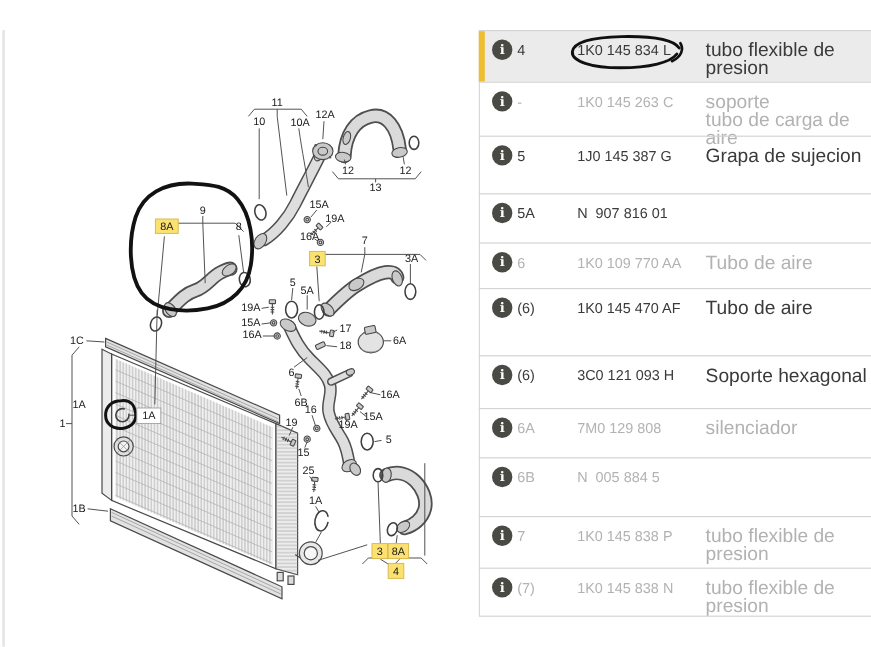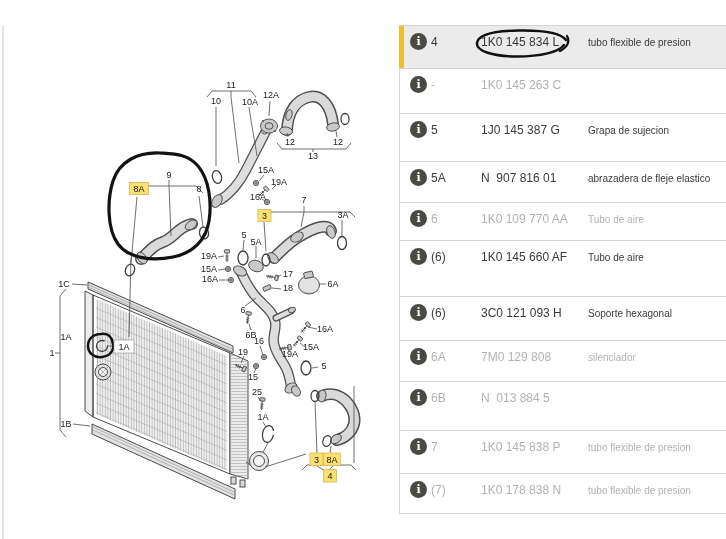--- a/index.html
+++ b/index.html
@@ -12,21 +12,21 @@
   .row{position:absolute;left:0;width:327px;border-top:1px solid #d4d4d4;
        box-sizing:border-box;color:#3a3a3a;cursor:pointer;}
   .row.gray{color:#b2b2b2;}
   .row.hl{background:#ebebeb;}
   .row.hl::before{content:"";position:absolute;left:0;top:0;width:5px;height:100%;background:#efbe30;}
   .ibtn{position:absolute;left:11px;top:7px;width:17px;height:17px;border-radius:50%;
         background:#4a4a45;color:#fff;font-size:11px;font-weight:bold;text-align:center;
         line-height:17px;font-family:"DejaVu Serif",serif;}
   .pos{position:absolute;left:32px;top:9px;font-size:12px;}
   .part{position:absolute;left:82px;top:9px;font-size:12px;white-space:pre;}
-  .desc{position:absolute;left:189px;top:9px;font-size:10px;line-height:15px;}
+  .desc{position:absolute;left:189px;top:9px;font-size:16px;line-height:15px;}
   .d1,.d2{display:block;}
   .d2.ind{padding-left:8px;}
   .bottom-line{position:absolute;left:0;top:513px;width:327px;height:1px;background:#d4d4d4;}
   .annot{position:absolute;left:0;top:0;pointer-events:none;}
   
   .tube-o{fill:none;stroke:#4f4f4f;stroke-width:12;stroke-linecap:round;}
   .tube-i{fill:none;stroke:#dadada;stroke-width:9;stroke-linecap:round;}
   .pipe-o{fill:none;stroke:#4f4f4f;stroke-width:10.5;stroke-linecap:round;}
   .pipe-i{fill:none;stroke:#dedede;stroke-width:8;stroke-linecap:round;}
   .flange{fill:#c9c9c9;stroke:#474747;stroke-width:0.9;}
@@ -273,56 +273,56 @@
     <span class="desc">
         <span class="d1">tubo flexible de presion</span>
         <span class="d2"></span>
       </span>
   </div>
 
   <div class="row gray" style="top:68px;height:45px">
     <span class="ibtn">i</span>
     <span class="pos">-</span>
     <span class="part">1K0 145 263 C</span>
+    <span class="desc">
+        <span class="d1">soporte</span>
+        <span class="d2">tubo de carga de aire</span>
+      </span>
   </div>
 
   <div class="row" style="top:113px;height:48px">
     <span class="ibtn">i</span>
     <span class="pos">5</span>
     <span class="part">1J0 145 387 G</span>
     <span class="desc">
         <span class="d1">Grapa de sujecion</span>
         <span class="d2"></span>
       </span>
   </div>
 
   <div class="row" style="top:161px;height:41px">
     <span class="ibtn">i</span>
     <span class="pos">5A</span>
     <span class="part">N  907 816 01</span>
-    <span class="desc">
-        <span class="d1">abrazadera de fleje elastico</span>
-        <span class="d2"></span>
-      </span>
   </div>
 
   <div class="row gray" style="top:202px;height:38px">
     <span class="ibtn">i</span>
     <span class="pos">6</span>
     <span class="part">1K0 109 770 AA</span>
     <span class="desc">
         <span class="d1">Tubo de aire</span>
         <span class="d2"></span>
       </span>
   </div>
 
   <div class="row" style="top:240px;height:56px">
     <span class="ibtn">i</span>
     <span class="pos">(6)</span>
-    <span class="part">1K0 145 660 AF</span>
+    <span class="part">1K0 145 470 AF</span>
     <span class="desc">
         <span class="d1">Tubo de aire</span>
       </span>
   </div>
 
   <div class="row" style="top:296px;height:44px">
     <span class="ibtn">i</span>
     <span class="pos">(6)</span>
     <span class="part">3C0 121 093 H</span>
     <span class="desc">
@@ -337,37 +337,37 @@
     <span class="part">7M0 129 808</span>
     <span class="desc">
         <span class="d1">silenciador</span>
         <span class="d2"></span>
       </span>
   </div>
 
   <div class="row gray" style="top:381px;height:49px">
     <span class="ibtn">i</span>
     <span class="pos">6B</span>
-    <span class="part">N  013 884 5</span>
+    <span class="part">N  005 884 5</span>
   </div>
 
   <div class="row gray" style="top:430px;height:43px">
     <span class="ibtn">i</span>
     <span class="pos">7</span>
     <span class="part">1K0 145 838 P</span>
     <span class="desc">
         <span class="d1">tubo flexible de presion</span>
         <span class="d2"></span>
       </span>
   </div>
 
   <div class="row gray" style="top:473px;height:40px">
     <span class="ibtn">i</span>
     <span class="pos">(7)</span>
-    <span class="part">1K0 178 838 N</span>
+    <span class="part">1K0 145 838 N</span>
     <span class="desc">
         <span class="d1">tubo flexible de presion</span>
         <span class="d2"></span>
       </span>
   </div>
 
   <div class="bottom-line"></div>
 </div>
 
 <svg class="annot" width="726" height="539" viewBox="0 0 726 539" xmlns="http://www.w3.org/2000/svg">

